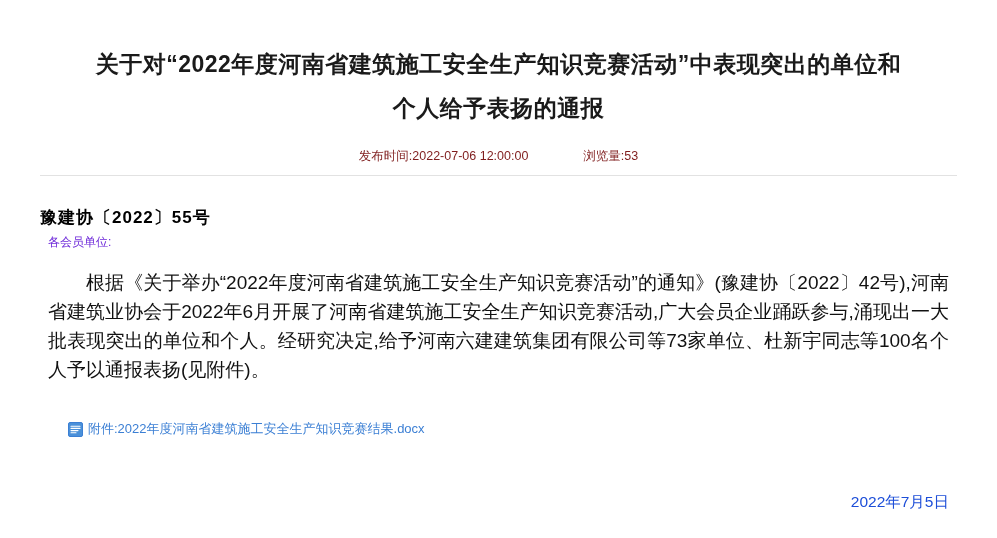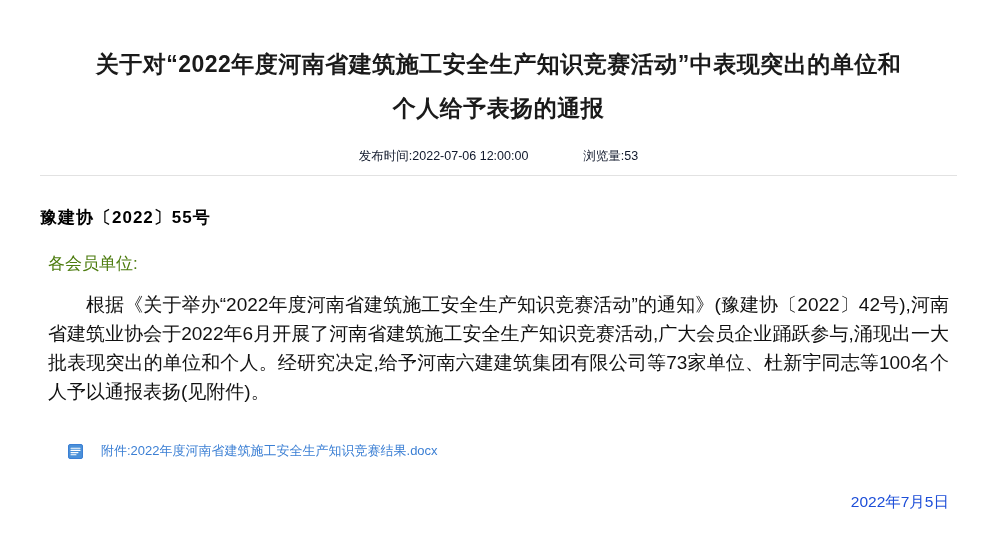--- a/index.html
+++ b/index.html
@@ -29,21 +29,21 @@
     line-height: 44px;
     text-align: center;
     color: #1a1a1a;
     letter-spacing: 0.5px;
   }
   .meta-bar {
     margin-top: 18px;
     padding-bottom: 10px;
     border-bottom: 1px solid #e2e2e2;
     text-align: center;
-    color: #0f172a;
+    color: #7f1d1d;
     font-size: 12.5px;
   }
   .meta-bar .meta-item {
     display: inline-block;
   }
   .meta-bar .meta-gap {
     display: inline-block;
     width: 48px;
   }
   .doc-number {
@@ -51,38 +51,37 @@
     text-align: left;
     font-size: 17px;
     font-weight: bold;
     color: #000000;
     letter-spacing: 1px;
   }
   .body-wrap {
     padding: 0 8px;
   }
   .salutation {
-    margin-top: 22px;
-    font-size: 17px;
+    font-size: 12px;
     line-height: 26px;
-    color: #4d7c0f;
+    color: #6d28d9;
   }
   p.para {
     margin: 13px 0 0 0;
     font-size: 19px;
     line-height: 29px;
     text-indent: 2em;
     color: #111111;
     text-align: justify;
   }
   .attachment-row {
     margin-top: 36px;
     display: flex;
     align-items: center;
-    gap: 18px;
+    gap: 5px;
     padding-left: 28px;
   }
   .doc-icon {
     width: 15px;
     height: 15px;
     flex: 0 0 auto;
     display: inline-block;
     position: relative;
   }
   .attachment-link {

